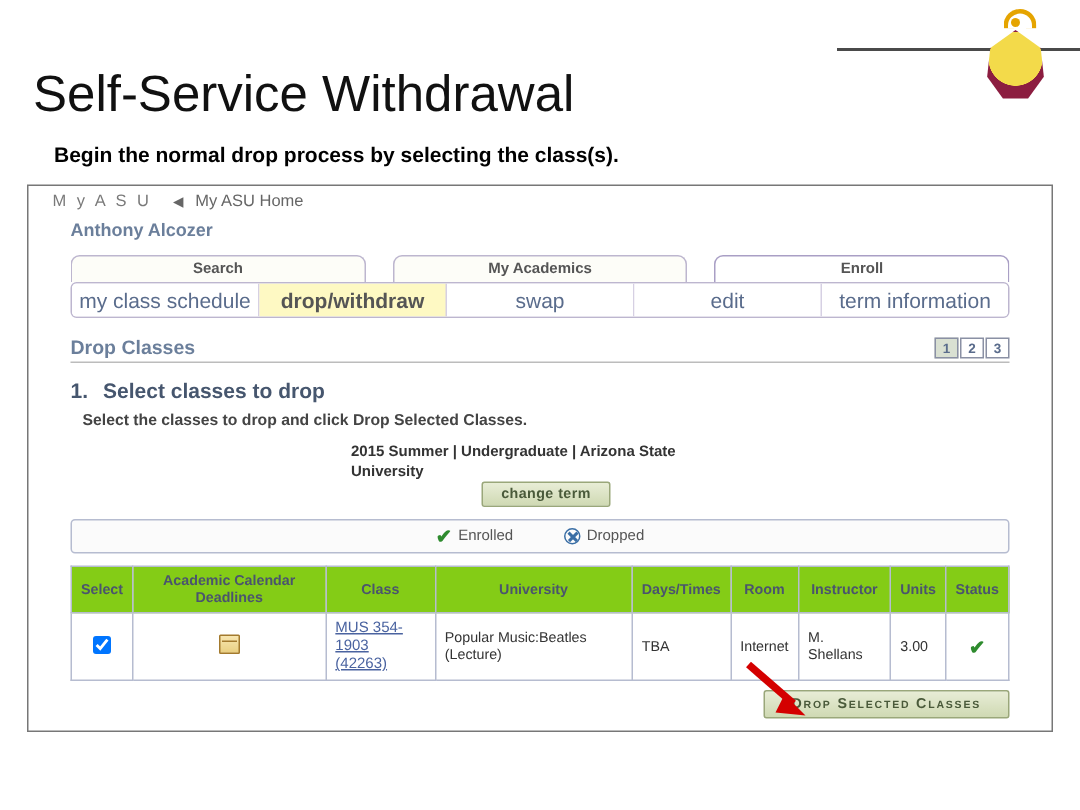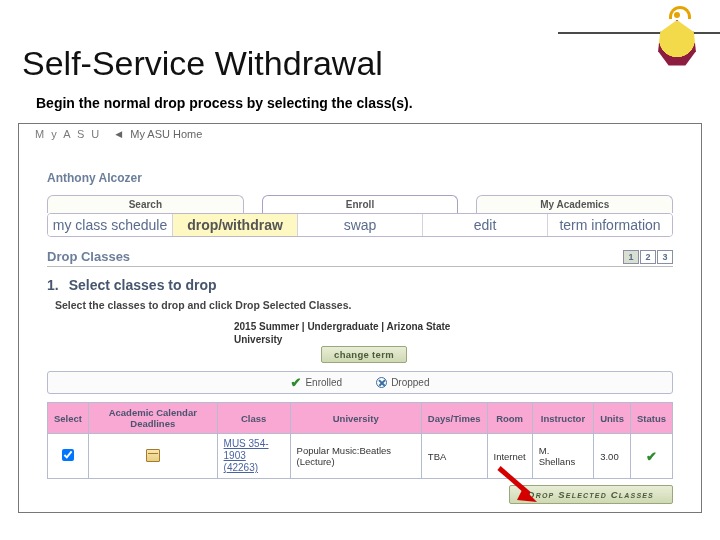--- a/index.html
+++ b/index.html
@@ -92,21 +92,20 @@
   .topstrip .caret {
     margin: 0 6px 0 14px;
     font-size: 9px;
     color: #666;
   }
   .user {
     color: #6b7f9b;
     font-weight: bold;
     font-size: 12px;
     padding: 2px 28px 8px 28px;
-    margin-top: 25px;
   }
   .tabs1 {
     display: flex;
     margin: 2px 28px 0 28px;
     gap: 18px;
   }
   .tabs1 .tab {
     flex: 1;
     border: 1px solid #bdb6cf;
     border-bottom: none;
@@ -209,21 +208,20 @@
     padding: 2px 12px;
     border-radius: 2px;
     font-weight: bold;
     letter-spacing: 0.3px;
     cursor: pointer;
   }
   .btn.drop {
     font-variant: small-caps;
     letter-spacing: 1.2px;
     padding: 3px 18px;
-    font-style: italic;
   }
   .legend {
     display: flex;
     gap: 34px;
     justify-content: center;
     margin: 6px 28px 8px 28px;
     font-size: 10px;
     color: #555;
     border: 1px solid #b6bcd0;
     border-radius: 3px;
@@ -258,21 +256,21 @@
     width: calc(100% - 56px);
     font-size: 9.5px;
   }
   table.classtbl th, table.classtbl td {
     border: 1px solid #b6bcd0;
     padding: 4px 6px;
     text-align: left;
     vertical-align: middle;
   }
   table.classtbl th {
-    background: #f9a8d4;
+    background: #84cc16;
     color: #4a546e;
     font-weight: bold;
     text-align: center;
     font-size: 9.5px;
   }
   table.classtbl td { background: #fff; }
   .chk {
     width: 12px; height: 12px;
   }
   .linkish {
@@ -327,22 +325,22 @@
   <div class="topstrip">
     <span>M y   A S U</span>
     <span class="caret">◀</span>
     <span style="color:#666;letter-spacing:0;">My ASU Home</span>
   </div>
 
   <div class="user">Anthony Alcozer</div>
 
   <div class="tabs1">
     <div class="tab">Search</div>
+    <div class="tab">My Academics</div>
     <div class="tab active">Enroll</div>
-    <div class="tab">My Academics</div>
   </div>
 
   <div class="tabs2">
     <div class="tab2">my class schedule</div>
     <div class="tab2 active">drop/withdraw</div>
     <div class="tab2">swap</div>
     <div class="tab2">edit</div>
     <div class="tab2">term information</div>
   </div>
 

